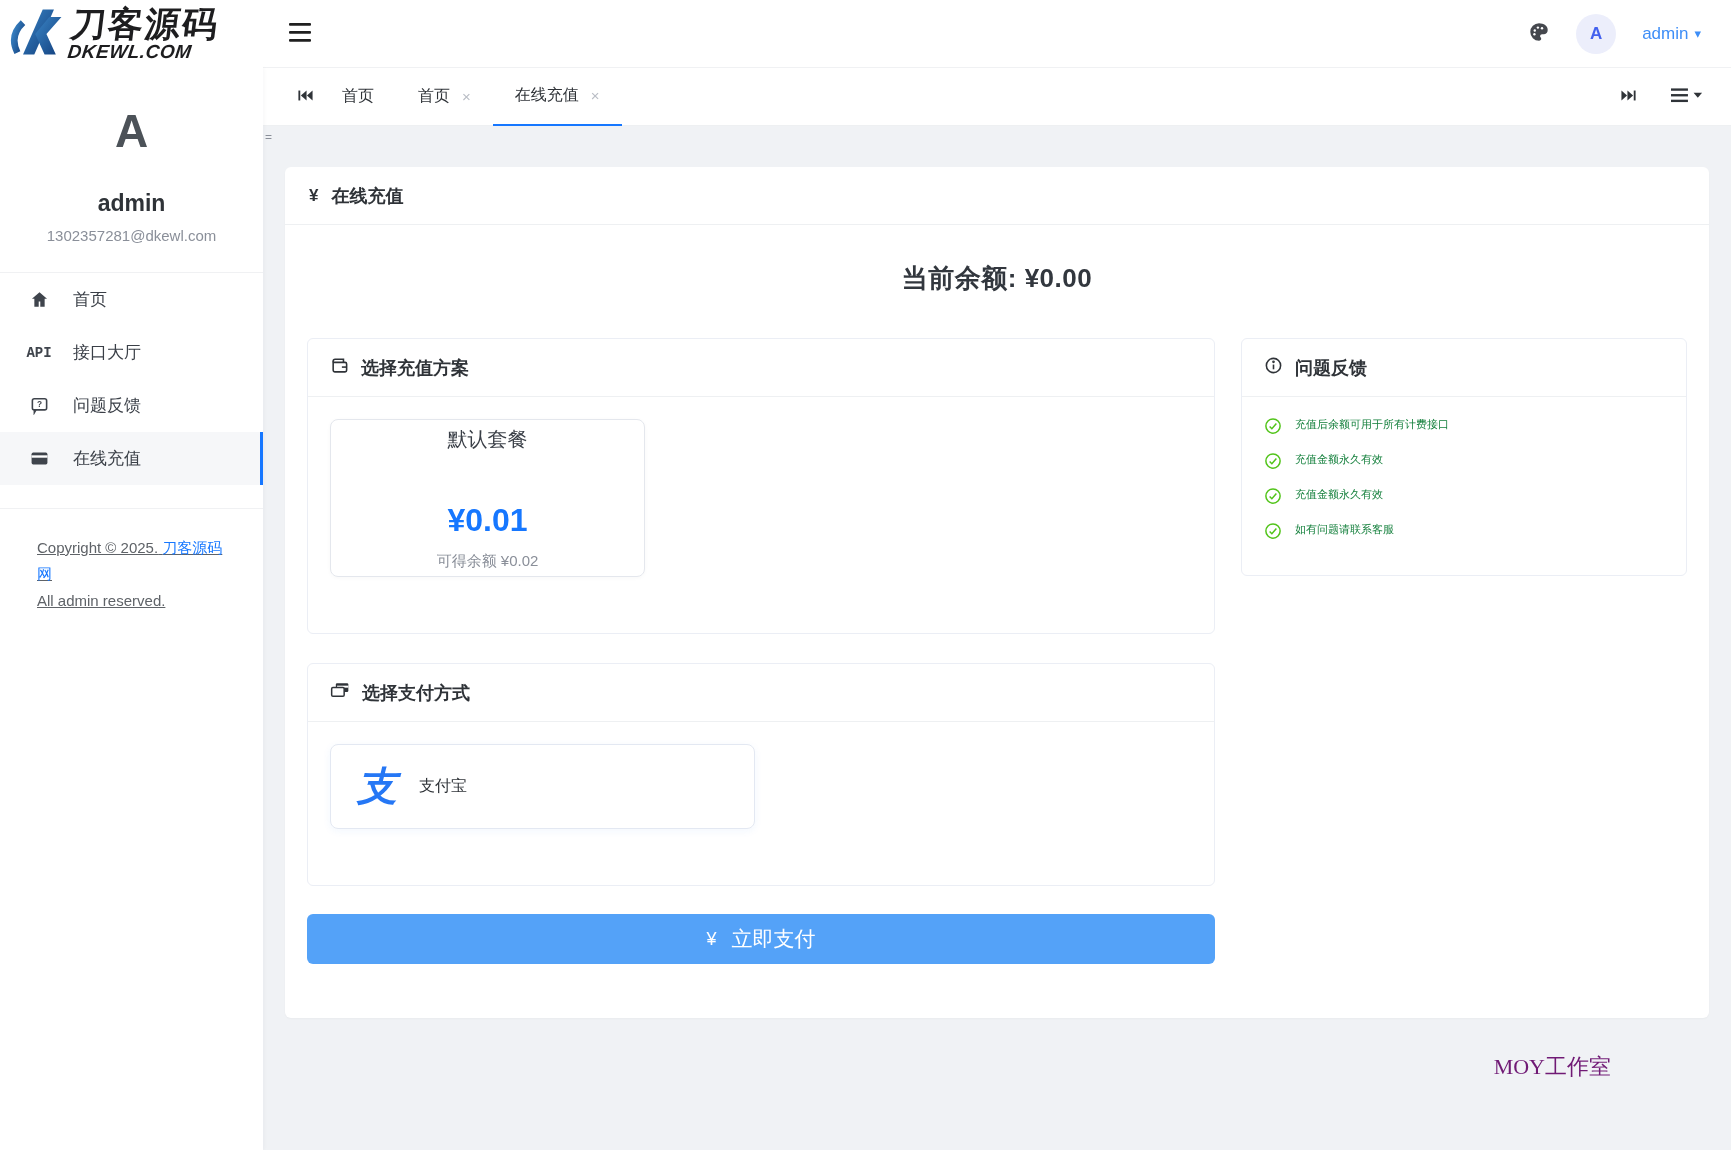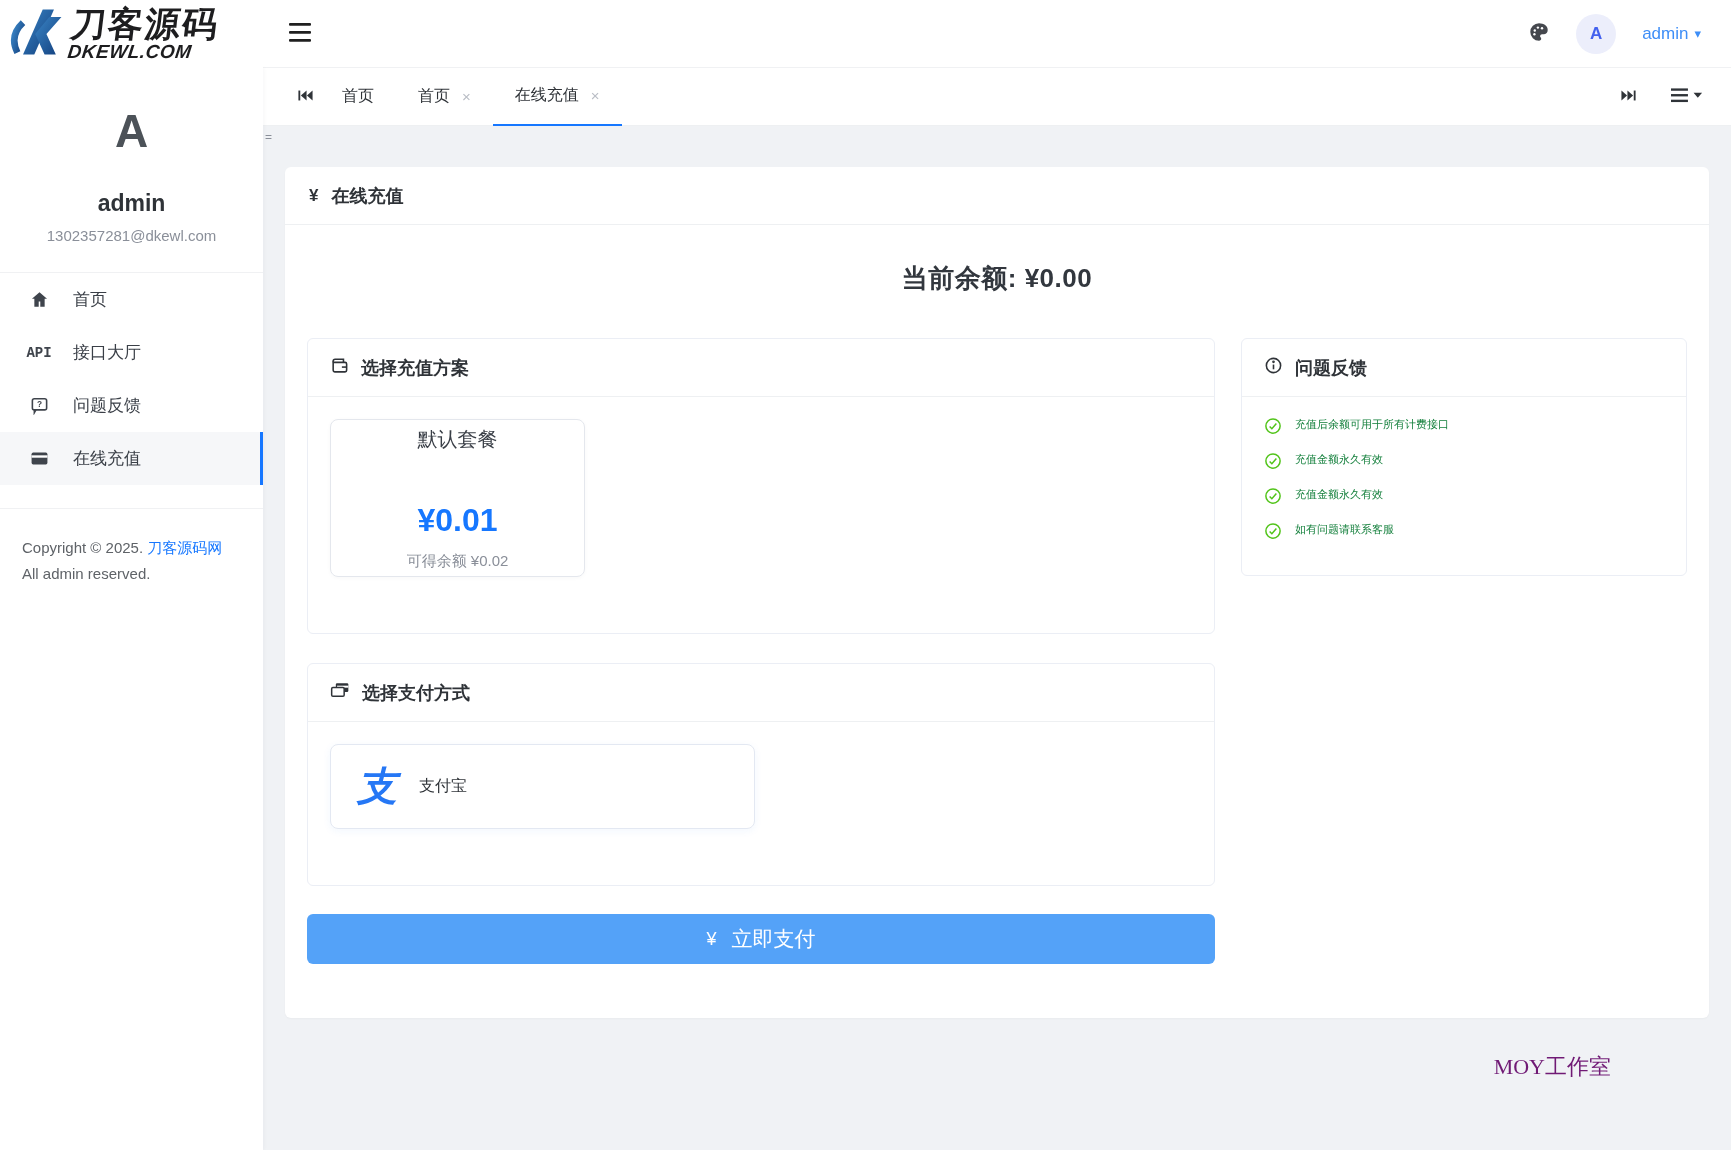--- a/index.html
+++ b/index.html
@@ -26,21 +26,21 @@
   .side-user { text-align:center; padding-top:40px; }
   .avatar-letter { font-size:46px; font-weight:bold; color:#4c5258; line-height:1; }
   .side-name { margin-top:36px; font-size:23px; font-weight:bold; color:#2f3338; }
   .side-email { margin-top:10px; font-size:15px; color:#8a8f99; }
   .side-divider { margin-top:28px; border-top:1px solid #f0f1f3; }
   .menu { display:flex; flex-direction:column; }
   .menu-item { height:53px; display:flex; align-items:center; padding:0 28px; gap:23px; font-size:17px; color:#3a3f47; cursor:pointer; }
   .menu-item.active { background:#f6f7f9; border-right:3px solid #1677ff; }
   .menu-ico { width:22px; display:flex; justify-content:center; align-items:center; }
   .api-ico { font-family:"Liberation Mono", monospace; font-size:14px; font-weight:bold; color:#3f444c; letter-spacing:0; }
-  .side-copy { padding:26px 22px 0; font-size:15px; color:#5f6368; line-height:1.75; }
+  .side-copy { padding:26px 37px 0; font-size:15px; color:#5f6368; line-height:1.75;text-decoration:underline; }
   .side-copy a { color:#1677ff; text-decoration:none; cursor:pointer; }
 
   
   .tabbar { grid-row:2; grid-column:2; background:#fff; border-bottom:1px solid #eef0f2; display:flex; align-items:center; padding:0 28px; }
   .tab-nav { margin:0 6px; }
   .tab { height:58px; display:flex; align-items:center; padding:0 22px; gap:12px; font-size:16px; color:#2f3338; cursor:pointer; }
   .tab.active { border-bottom:2px solid #1677ff; }
   .tab-close { color:#b9bdc5; font-size:15px; line-height:1; }
   .tab-right { margin-left:auto; display:flex; align-items:center; gap:34px; }
 
@@ -55,21 +55,21 @@
   .balance { text-align:center; padding:36px 0 42px; font-size:26px; font-weight:bold; color:#32373e; letter-spacing:.5px; }
 
   .cols { display:flex; gap:26px; align-items:flex-start; }
   .col-left { flex:1; min-width:0; }
   .col-right { width:446px; flex:0 0 446px; }
 
   .sub-card { border:1px solid #ebeef5; border-radius:6px; background:#fff; }
   .sub-head { height:58px; display:flex; align-items:center; gap:12px; padding:0 22px; border-bottom:1px solid #eef0f2; font-size:18px; font-weight:bold; color:#2f3338; }
 
   .plan-body { padding:22px 22px 56px; }
-  .plan-card { width:255px; height:158px; border:1px solid #e4e7ed; border-radius:8px; display:flex; flex-direction:column; align-items:center; justify-content:center; gap:13px; cursor:pointer; box-shadow:0 1px 4px rgba(0,0,0,.03); }
+  .plan-card { width:315px; height:158px; border:1px solid #e4e7ed; border-radius:8px; display:flex; flex-direction:column; align-items:center; justify-content:center; gap:13px; cursor:pointer; box-shadow:0 1px 4px rgba(0,0,0,.03); }
   .plan-name { font-size:20px; color:#3a3f47; }
   .plan-price { font-size:32px; font-weight:bold; color:#1677ff;margin-top:36px; }
   .plan-desc { font-size:15px; color:#8a8f99; }
 
   .pay-sub { margin-top:29px; }
   .pay-body { padding:22px 22px 56px; }
   .pay-option { width:425px; height:85px; border:1px solid #e3e8f2; border-radius:8px; display:flex; align-items:center; gap:22px; padding:0 26px; cursor:pointer; box-shadow:0 2px 8px rgba(31,119,246,.06); }
   .alipay-logo { font-size:40px; font-weight:bold; line-height:1; color:#2577f5; font-style:italic; font-family:"Liberation Serif", serif; }
   .pay-option-name { font-size:16px; color:#2f3338; }
 

